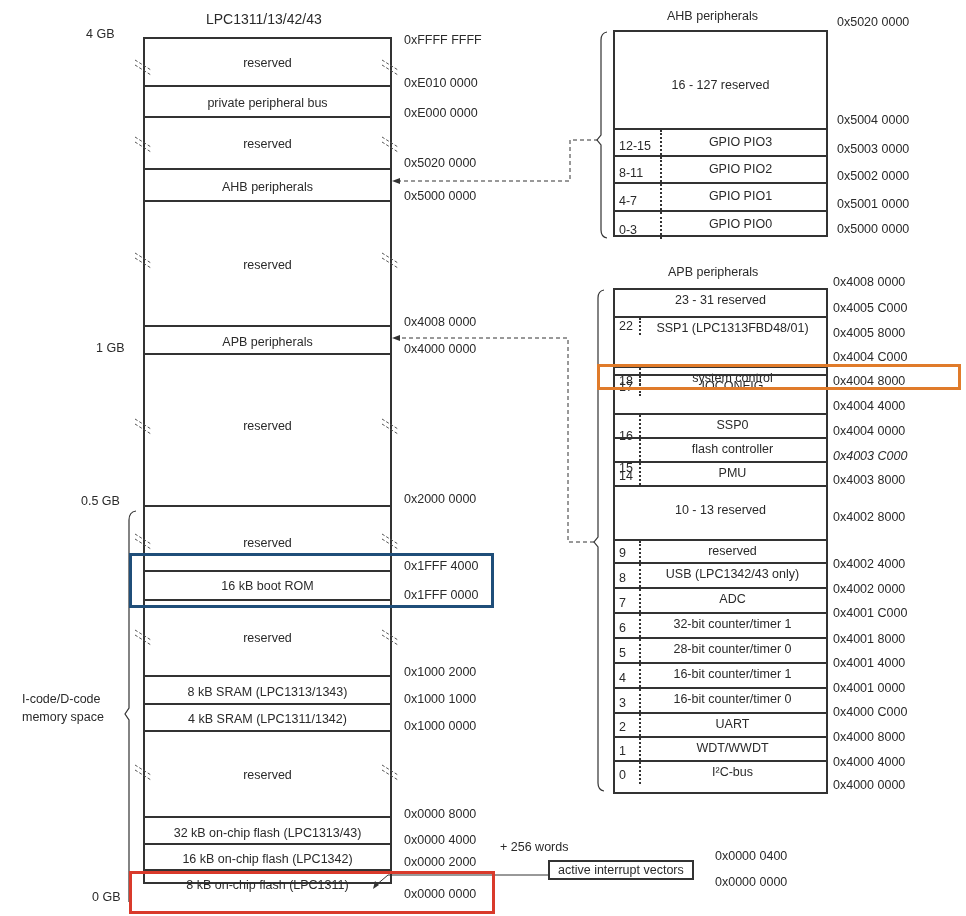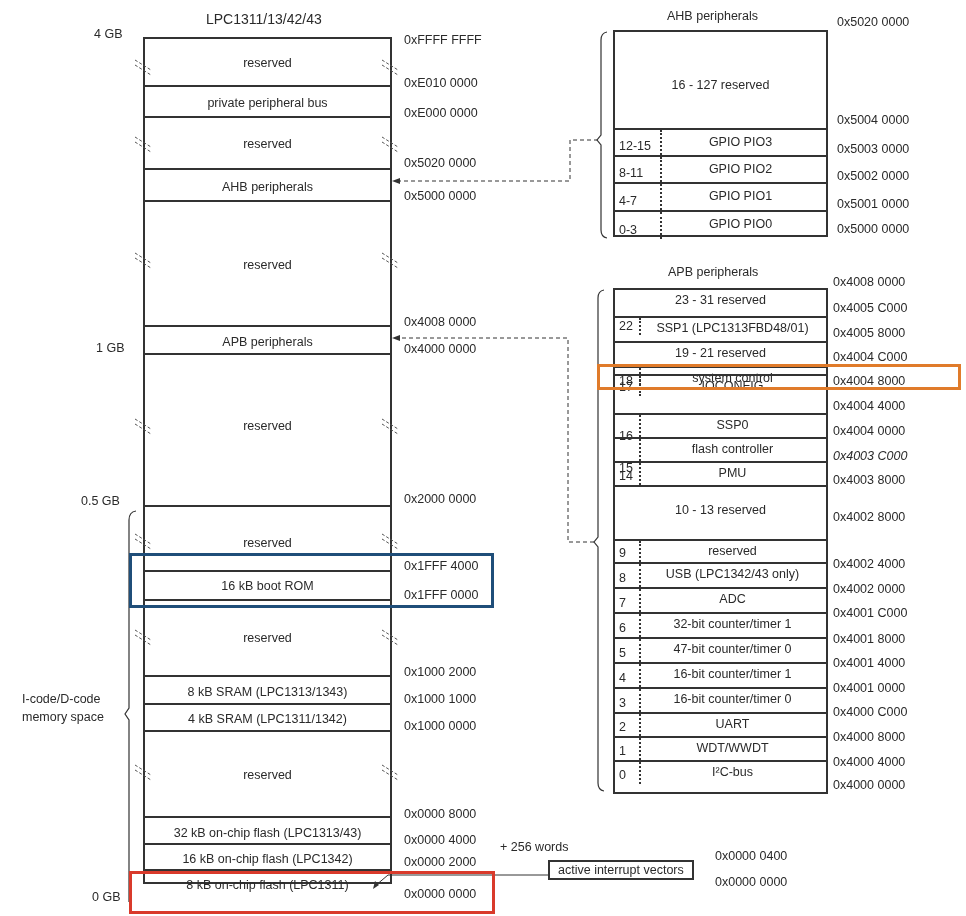--- a/index.html
+++ b/index.html
@@ -20,21 +20,21 @@
   .pname.shift { left: 40px; }
   .dots { position: absolute; top: 0; bottom: 0; width: 0; border-left: 2px dotted #333; }
   .hl { position: absolute; box-sizing: border-box; pointer-events: none; }
   svg { position: absolute; left: 0; top: 0; overflow: visible; }
 </style>
 </head>
 <body>
 
 <div class="abs title" style="left:206px;top:11px;">LPC1311/13/42/43</div>
 
-<div class="abs txt" style="left:94px;top:27px;">4 GB</div>
+<div class="abs txt" style="left:86px;top:27px;">4 GB</div>
 <div class="abs txt" style="left:96px;top:341px;">1 GB</div>
 <div class="abs txt" style="left:81px;top:494px;">0.5 GB</div>
 <div class="abs txt" style="left:92px;top:890px;">0 GB</div>
 <div class="abs txt" style="left:22px;top:692px;">I-code/D-code</div>
 <div class="abs txt" style="left:22px;top:710px;">memory space</div>
 
 <div class="col" style="left:143px;top:37px;width:249px;height:847px;border-top:2px solid #333;border-bottom:2px solid #333;">
   <div class="seg" style="top:0;height:48px;">reserved</div>
   <div class="seg" style="top:48px;height:32px;">private peripheral bus</div>
   <div class="seg" style="top:80px;height:50px;">reserved</div>
@@ -206,23 +206,20 @@
 <div class="abs txt" style="left:668px;top:265px;">APB peripherals</div>
 <div class="pbox" id="apb-box" style="left:613px;top:288px;width:215px;height:506px;">
     <div class="prow first" style="top: 0px; height: 26px;">
       <div class="pname" style="top: 3px;">23 - 31 reserved</div>
     </div>
     <div class="prow" style="top: 26px; height: 19px;">
       <div class="dots" style="left: 24px;"></div>
       <div class="pnum">22</div>
       <div class="pname" style="left: 24px; top: 3px;">SSP1 (LPC1313FBD48/01)</div>
     </div>
-    <div class="prow" style="top: 51px; height: 25px;">
-      <div class="pname" style="top: 3px;">19 - 21 reserved</div>
-    </div>
     <div class="prow" style="top: 76px; height: 24px;">
       <div class="dots" style="left: 24px;"></div>
       <div class="pnum">18</div>
       <div class="pname" style="left: 24px; top: 3px;">system control</div>
     </div>
     <div class="prow" style="top: 84px; height: 22px;">
       <div class="dots" style="left: 24px;"></div>
       <div class="pnum">17</div>
       <div class="pname" style="left: 24px; top: 3px;">IOCONFIG</div>
     </div>
@@ -260,21 +257,21 @@
       <div class="pname" style="left: 24px; top: 3px;">ADC</div>
     </div>
     <div class="prow" style="top: 322px; height: 25px;">
       <div class="dots" style="left: 24px;"></div>
       <div class="pnum">6</div>
       <div class="pname" style="left: 24px; top: 3px;">32-bit counter/timer 1</div>
     </div>
     <div class="prow" style="top: 347px; height: 25px;">
       <div class="dots" style="left: 24px;"></div>
       <div class="pnum">5</div>
-      <div class="pname" style="left: 24px; top: 3px;">47-bit counter/timer 0</div>
+      <div class="pname" style="left: 24px; top: 3px;">28-bit counter/timer 0</div>
     </div>
     <div class="prow" style="top: 372px; height: 25px;">
       <div class="dots" style="left: 24px;"></div>
       <div class="pnum">4</div>
       <div class="pname" style="left: 24px; top: 3px;">16-bit counter/timer 1</div>
     </div>
     <div class="prow" style="top: 397px; height: 25px;">
       <div class="dots" style="left: 24px;"></div>
       <div class="pnum">3</div>
       <div class="pname" style="left: 24px; top: 3px;">16-bit counter/timer 0</div>

